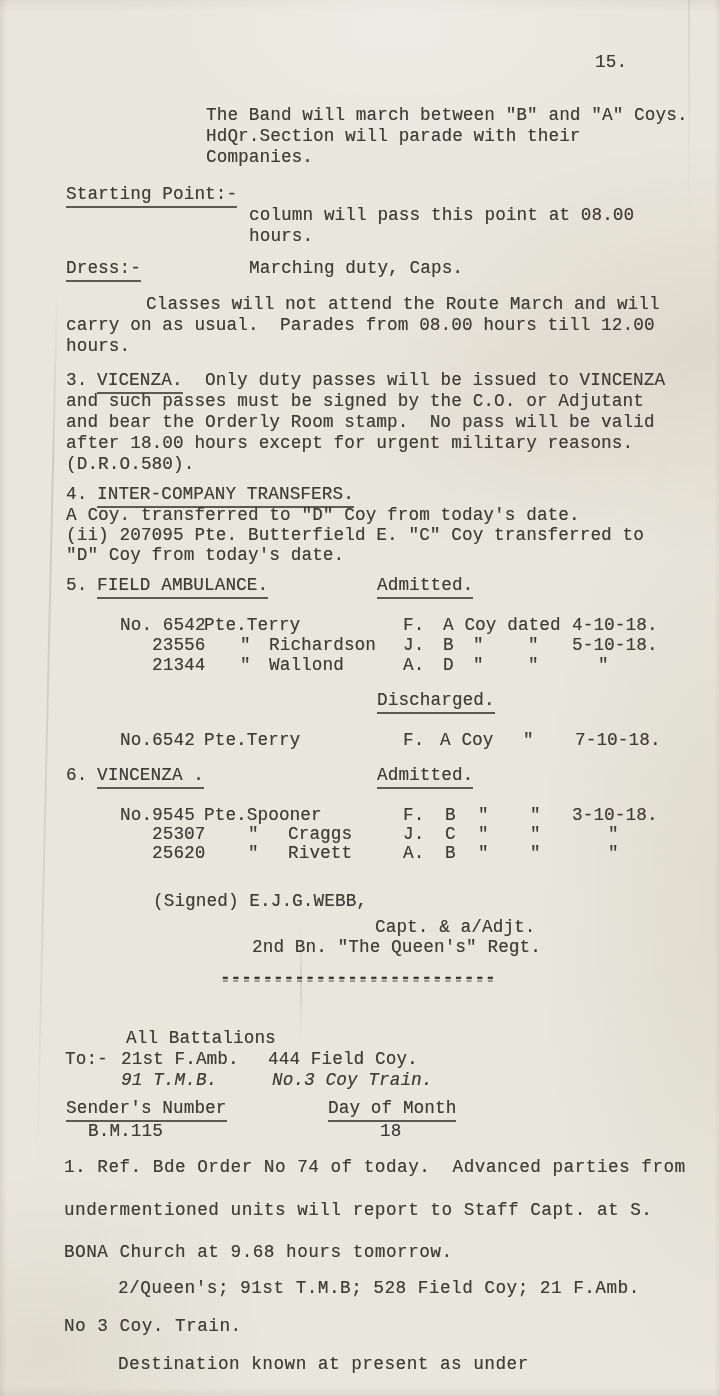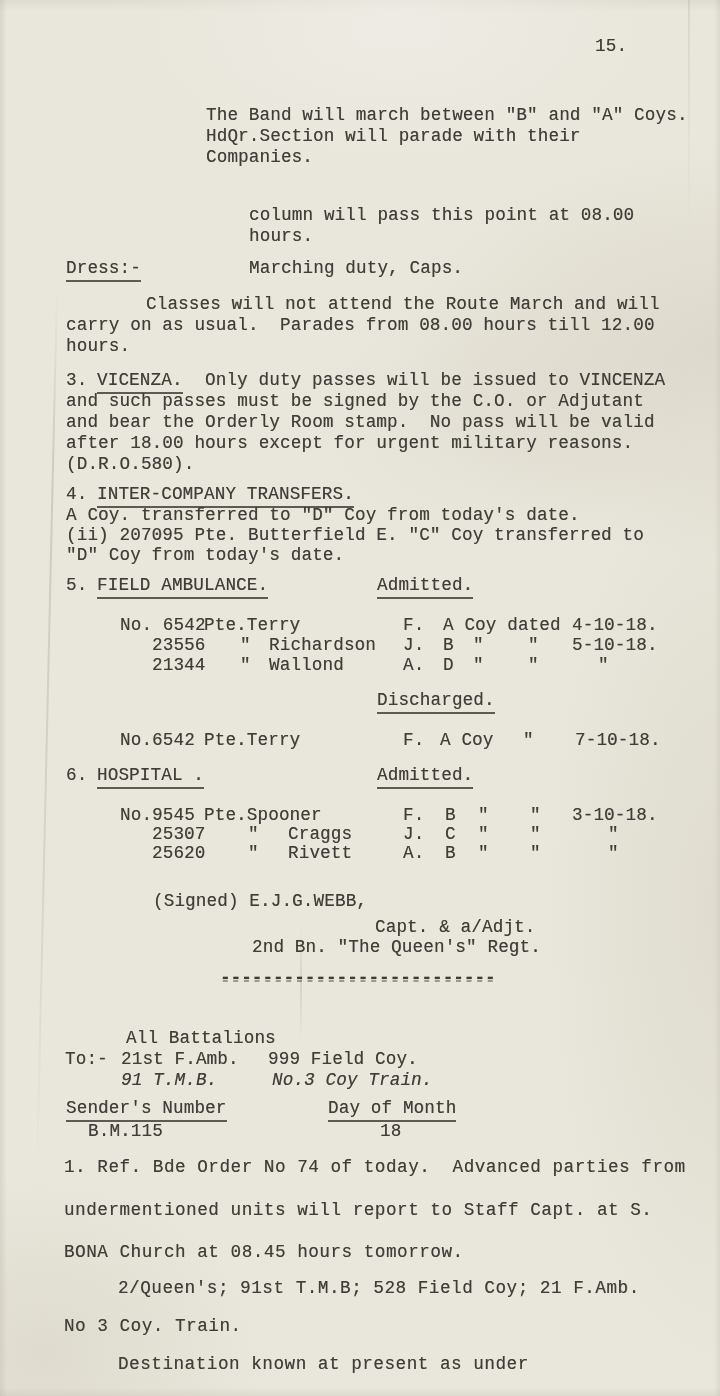--- a/index.html
+++ b/index.html
@@ -55,29 +55,29 @@
 </style>
 </head>
 <body>
 
 <div class="paper" style="background-color: rgb(233, 230, 219); color: rgb(63, 61, 56);">
   <div class="crease crease-1"></div>
   <div class="crease crease-2"></div>
   <div class="crease crease-3"></div>
   <div id="content">
       <div>
-        <div class="line" style="top: 36px; text-align: right;"><span class="seg" style="left: 595px;">15.</span></div>
+        <div class="line" style="top: 52px; text-align: right;"><span class="seg" style="left: 595px;">15.</span></div>
       </div>
       <div>
         <div class="line" style="top: 105px;"><span class="seg" style="left: 206px;">The Band will march between "B" and "A" Coys.</span></div>
         <div class="line" style="top: 126px;"><span class="seg" style="left: 206px;">HdQr.Section will parade with their</span></div>
         <div class="line" style="top: 147px;"><span class="seg" style="left: 206px;">Companies.</span></div>
       </div>
       <div>
-        <div class="line" style="top: 184px;"></div>
+        <div class="line" style="top: 184px;"><span class="seg u" style="left: 66px;">Starting Point:-</span></div>
         <div class="line" style="top: 205px;"><span class="seg" style="left: 249px;">column will pass this point at 08.00</span></div>
         <div class="line" style="top: 226px;"><span class="seg" style="left: 249px;">hours.</span></div>
       </div>
       <div>
         <div class="line" style="top: 258px;"><span class="seg u" style="left: 66px;">Dress:-</span><span class="seg" style="left: 249px;">Marching duty, Caps.</span></div>
       </div>
       <div>
         <div class="line" style="top: 294px;"><span class="seg" style="left: 146px;">Classes will not attend the Route March and will</span></div>
         <div class="line" style="top: 315px;"><span class="seg" style="left: 66px;">carry on as usual.  Parades from 08.00 hours till 12.00</span></div>
         <div class="line" style="top: 336px;"><span class="seg" style="left: 66px;">hours.</span></div>
@@ -97,44 +97,44 @@
       </div>
       <div>
         <div class="line" style="top: 575px;"><span class="seg" style="left: 66px;">5.</span><span class="seg u" style="left: 97px;">FIELD AMBULANCE.</span><span class="seg u" style="left: 377px;">Admitted.</span></div>
         <div class="line" style="top: 615px;"><span class="seg" style="left: 120px;">No. 6542</span><span class="seg" style="left: 204px;">Pte.Terry</span><span class="seg" style="left: 403px;">F.</span><span class="seg" style="left: 443px;">A Coy dated</span><span class="seg" style="left: 572px;">4-10-18.</span></div>
         <div class="line" style="top: 635px;"><span class="seg" style="left: 152px;">23556</span><span class="seg" style="left: 240px;">"</span><span class="seg" style="left: 269px;">Richardson</span><span class="seg" style="left: 403px;">J.</span><span class="seg" style="left: 443px;">B</span><span class="seg" style="left: 473px;">"</span><span class="seg" style="left: 528px;">"</span><span class="seg" style="left: 572px;">5-10-18.</span></div>
         <div class="line" style="top: 655px;"><span class="seg" style="left: 152px;">21344</span><span class="seg" style="left: 240px;">"</span><span class="seg" style="left: 269px;">Wallond</span><span class="seg" style="left: 403px;">A.</span><span class="seg" style="left: 443px;">D</span><span class="seg" style="left: 473px;">"</span><span class="seg" style="left: 528px;">"</span><span class="seg" style="left: 598px;">"</span></div>
         <div class="line" style="top: 690px;"><span class="seg u" style="left: 377px;">Discharged.</span></div>
         <div class="line" style="top: 730px;"><span class="seg" style="left: 120px;">No.6542</span><span class="seg" style="left: 204px;">Pte.Terry</span><span class="seg" style="left: 403px;">F.</span><span class="seg" style="left: 440px;">A Coy</span><span class="seg" style="left: 523px;">"</span><span class="seg" style="left: 575px;">7-10-18.</span></div>
       </div>
       <div>
-        <div class="line" style="top: 765px;"><span class="seg" style="left: 66px;">6.</span><span class="seg u" style="left: 97px;">HOSPITAL .</span><span class="seg u" style="left: 377px;">Admitted.</span></div>
+        <div class="line" style="top: 765px;"><span class="seg" style="left: 66px;">6.</span><span class="seg u" style="left: 97px;">VINCENZA .</span><span class="seg u" style="left: 377px;">Admitted.</span></div>
         <div class="line" style="top: 805px;"><span class="seg" style="left: 120px;">No.9545</span><span class="seg" style="left: 204px;">Pte.Spooner</span><span class="seg" style="left: 403px;">F.</span><span class="seg" style="left: 445px;">B</span><span class="seg" style="left: 478px;">"</span><span class="seg" style="left: 530px;">"</span><span class="seg" style="left: 572px;">3-10-18.</span></div>
         <div class="line" style="top: 824px;"><span class="seg" style="left: 152px;">25307</span><span class="seg" style="left: 248px;">"</span><span class="seg" style="left: 288px;">Craggs</span><span class="seg" style="left: 403px;">J.</span><span class="seg" style="left: 445px;">C</span><span class="seg" style="left: 478px;">"</span><span class="seg" style="left: 530px;">"</span><span class="seg" style="left: 608px;">"</span></div>
         <div class="line" style="top: 843px;"><span class="seg" style="left: 152px;">25620</span><span class="seg" style="left: 248px;">"</span><span class="seg" style="left: 288px;">Rivett</span><span class="seg" style="left: 403px;">A.</span><span class="seg" style="left: 445px;">B</span><span class="seg" style="left: 478px;">"</span><span class="seg" style="left: 530px;">"</span><span class="seg" style="left: 608px;">"</span></div>
       </div>
       <div>
         <div class="line" style="top: 891px;"><span class="seg" style="left: 153px;">(Signed) E.J.G.WEBB,</span></div>
         <div class="line" style="top: 917px;"><span class="seg" style="left: 375px;">Capt. &amp; a/Adjt.</span></div>
         <div class="line" style="top: 937px;"><span class="seg" style="left: 252px;">2nd Bn. "The Queen's" Regt.</span></div>
       </div>
       <div>
         <div class="line sep" style="top: 968px;"><span class="seg" style="left: 220px;">--------------------------</span></div>
       </div>
       <div>
         <div class="line" style="top: 1028px;"><span class="seg" style="left: 126px;">All Battalions</span></div>
-        <div class="line" style="top: 1049px;"><span class="seg" style="left: 65px;">To:-</span><span class="seg" style="left: 121px;">21st F.Amb.</span><span class="seg" style="left: 268px;">999 Field Coy.</span></div>
+        <div class="line" style="top: 1049px;"><span class="seg" style="left: 65px;">To:-</span><span class="seg" style="left: 121px;">21st F.Amb.</span><span class="seg" style="left: 268px;">444 Field Coy.</span></div>
         <div class="line" style="top: 1070px; font-style: italic;"><span class="seg" style="left: 121px;">91 T.M.B.</span><span class="seg" style="left: 272px;">No.3 Coy Train.</span></div>
       </div>
       <div>
         <div class="line" style="top: 1098px;"><span class="seg u" style="left: 66px;">Sender's Number</span><span class="seg u" style="left: 328px;">Day of Month</span></div>
         <div class="line" style="top: 1121px;"><span class="seg" style="left: 88px;">B.M.115</span><span class="seg" style="left: 380px;">18</span></div>
       </div>
       <div>
         <div class="line wide" style="top: 1157px;"><span class="seg" style="left: 64px;">1. Ref. Bde Order No 74 of today.  Advanced parties from</span></div>
         <div class="line wide" style="top: 1200px;"><span class="seg" style="left: 64px;">undermentioned units will report to Staff Capt. at S.</span></div>
-        <div class="line wide" style="top: 1242px;"><span class="seg" style="left: 64px;">BONA Church at 08.45 hours tomorrow.</span></div>
+        <div class="line wide" style="top: 1242px;"><span class="seg" style="left: 64px;">BONA Church at 9.68 hours tomorrow.</span></div>
         <div class="line wide" style="top: 1278px;"><span class="seg" style="left: 118px;">2/Queen's; 91st T.M.B; 528 Field Coy; 21 F.Amb.</span></div>
         <div class="line wide" style="top: 1316px;"><span class="seg" style="left: 64px;">No 3 Coy. Train.</span></div>
         <div class="line wide" style="top: 1354px;"><span class="seg" style="left: 118px;">Destination known at present as under</span></div>
       </div>
     </div>
 </div>
 
 </body></html>

